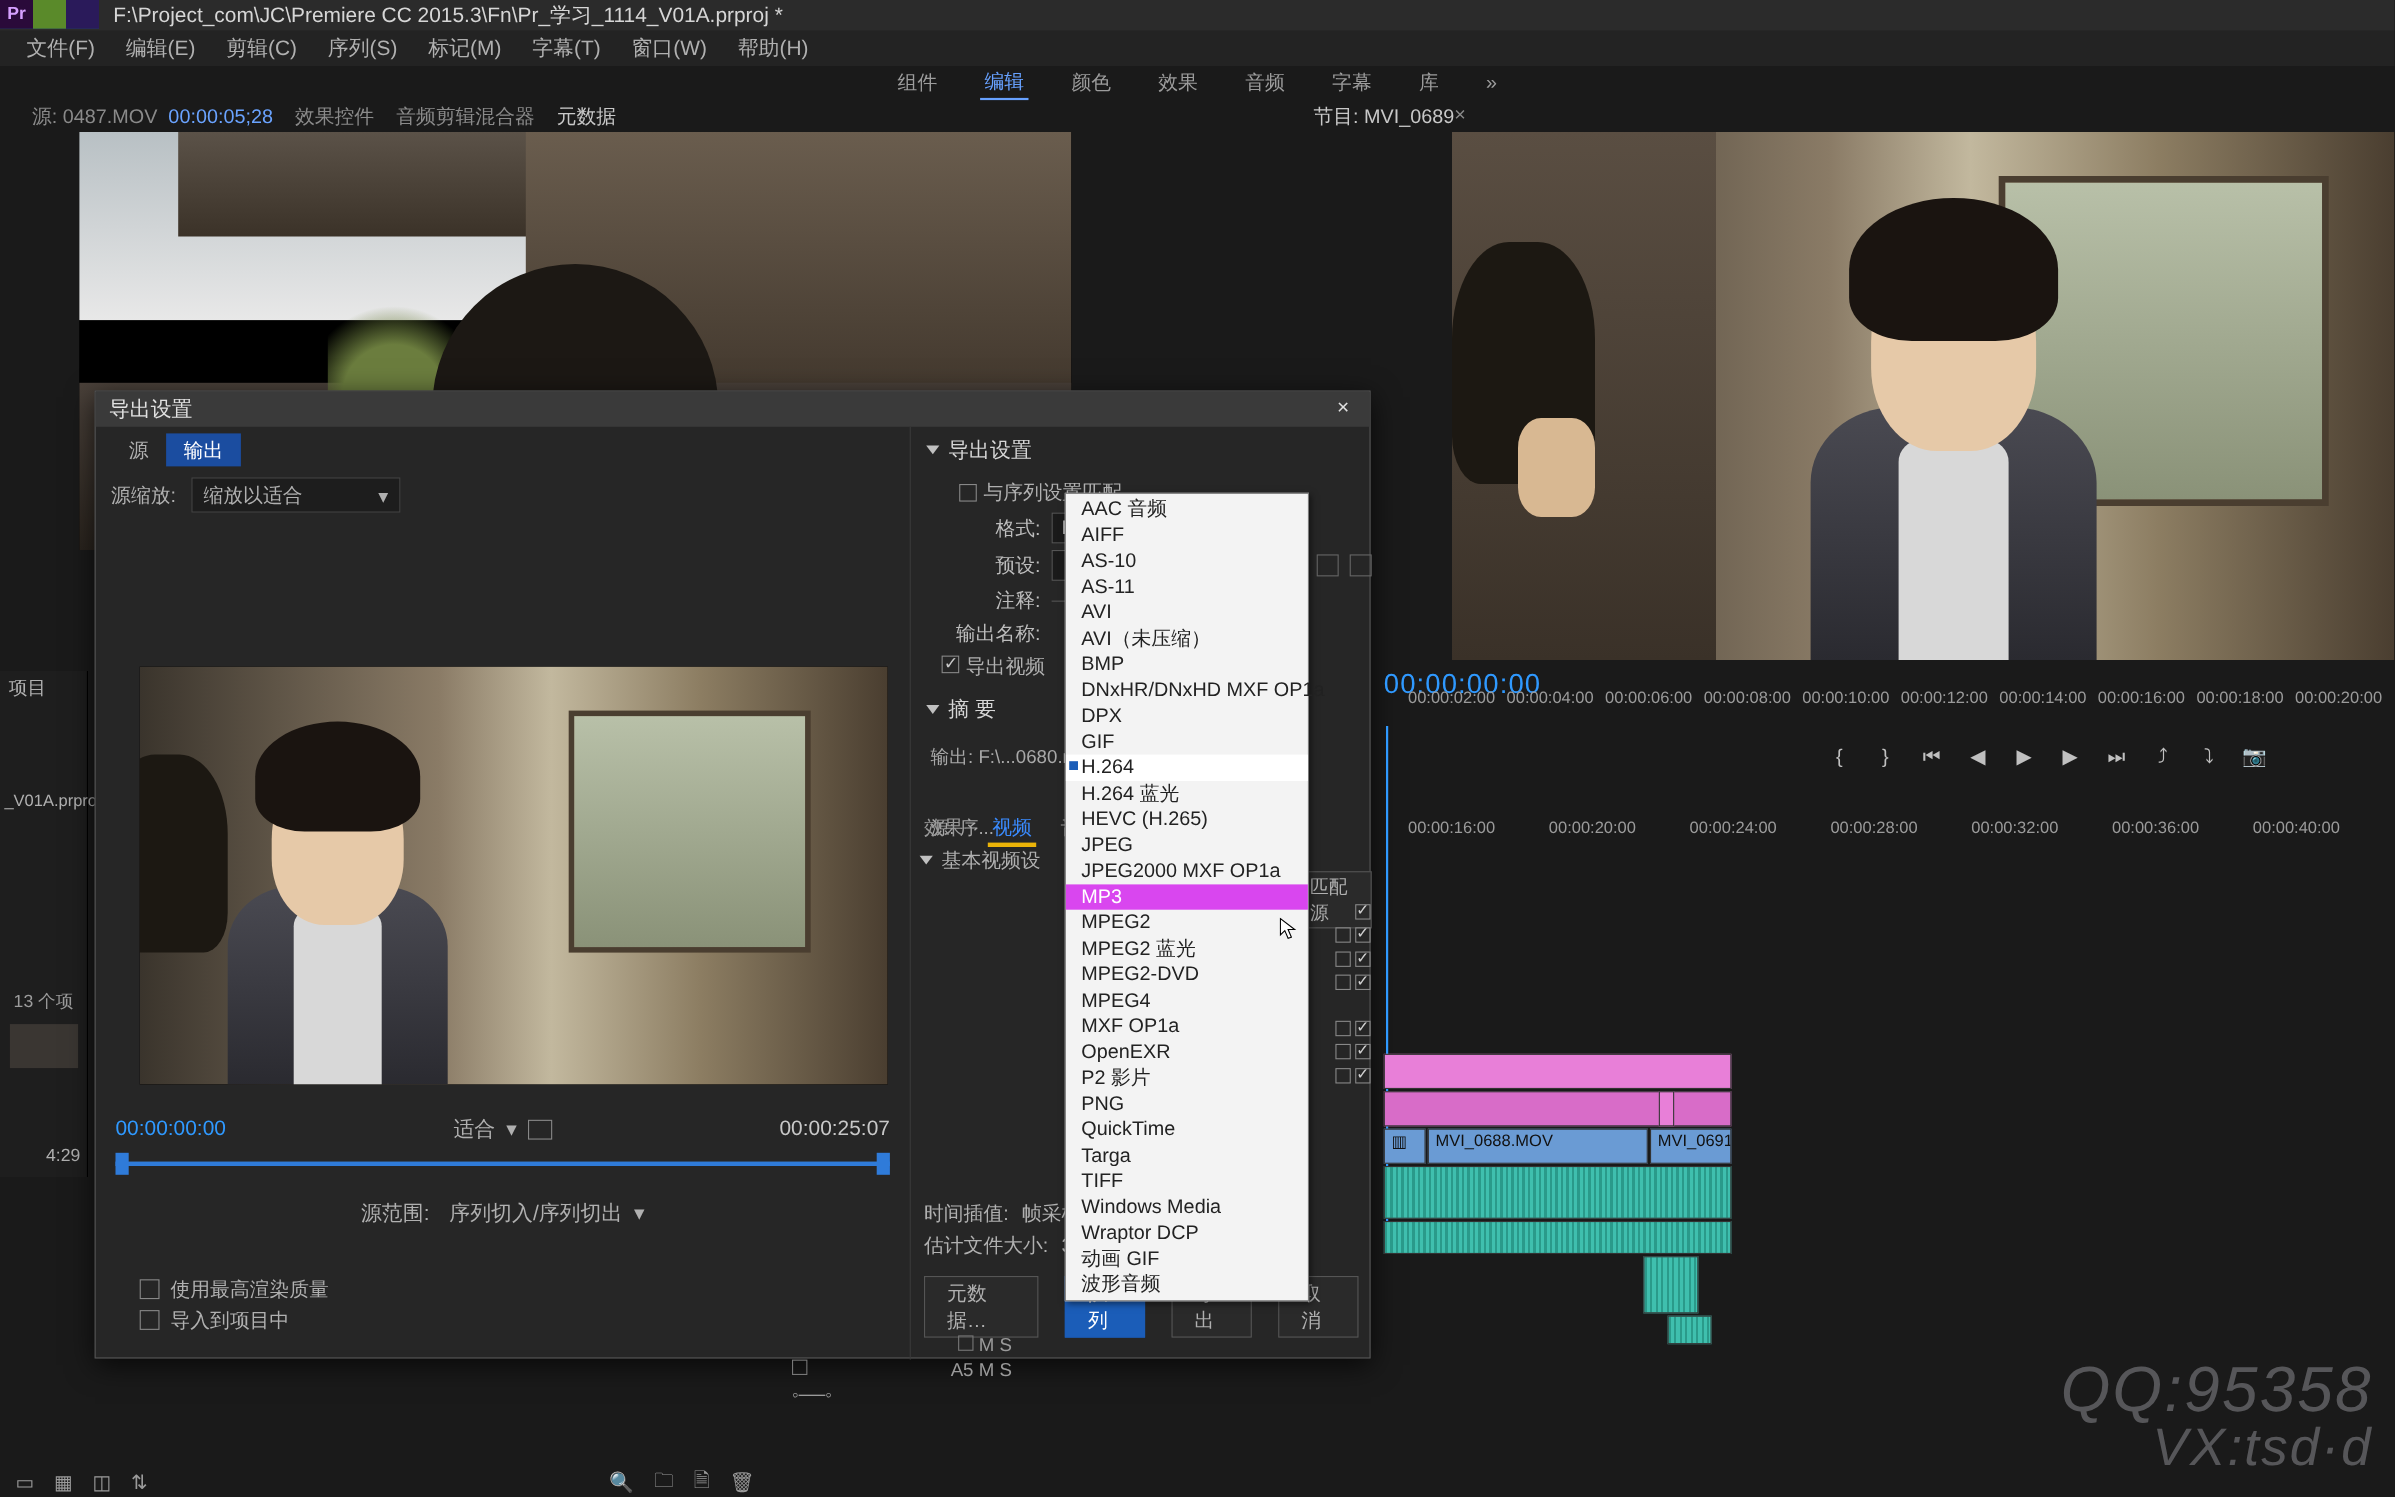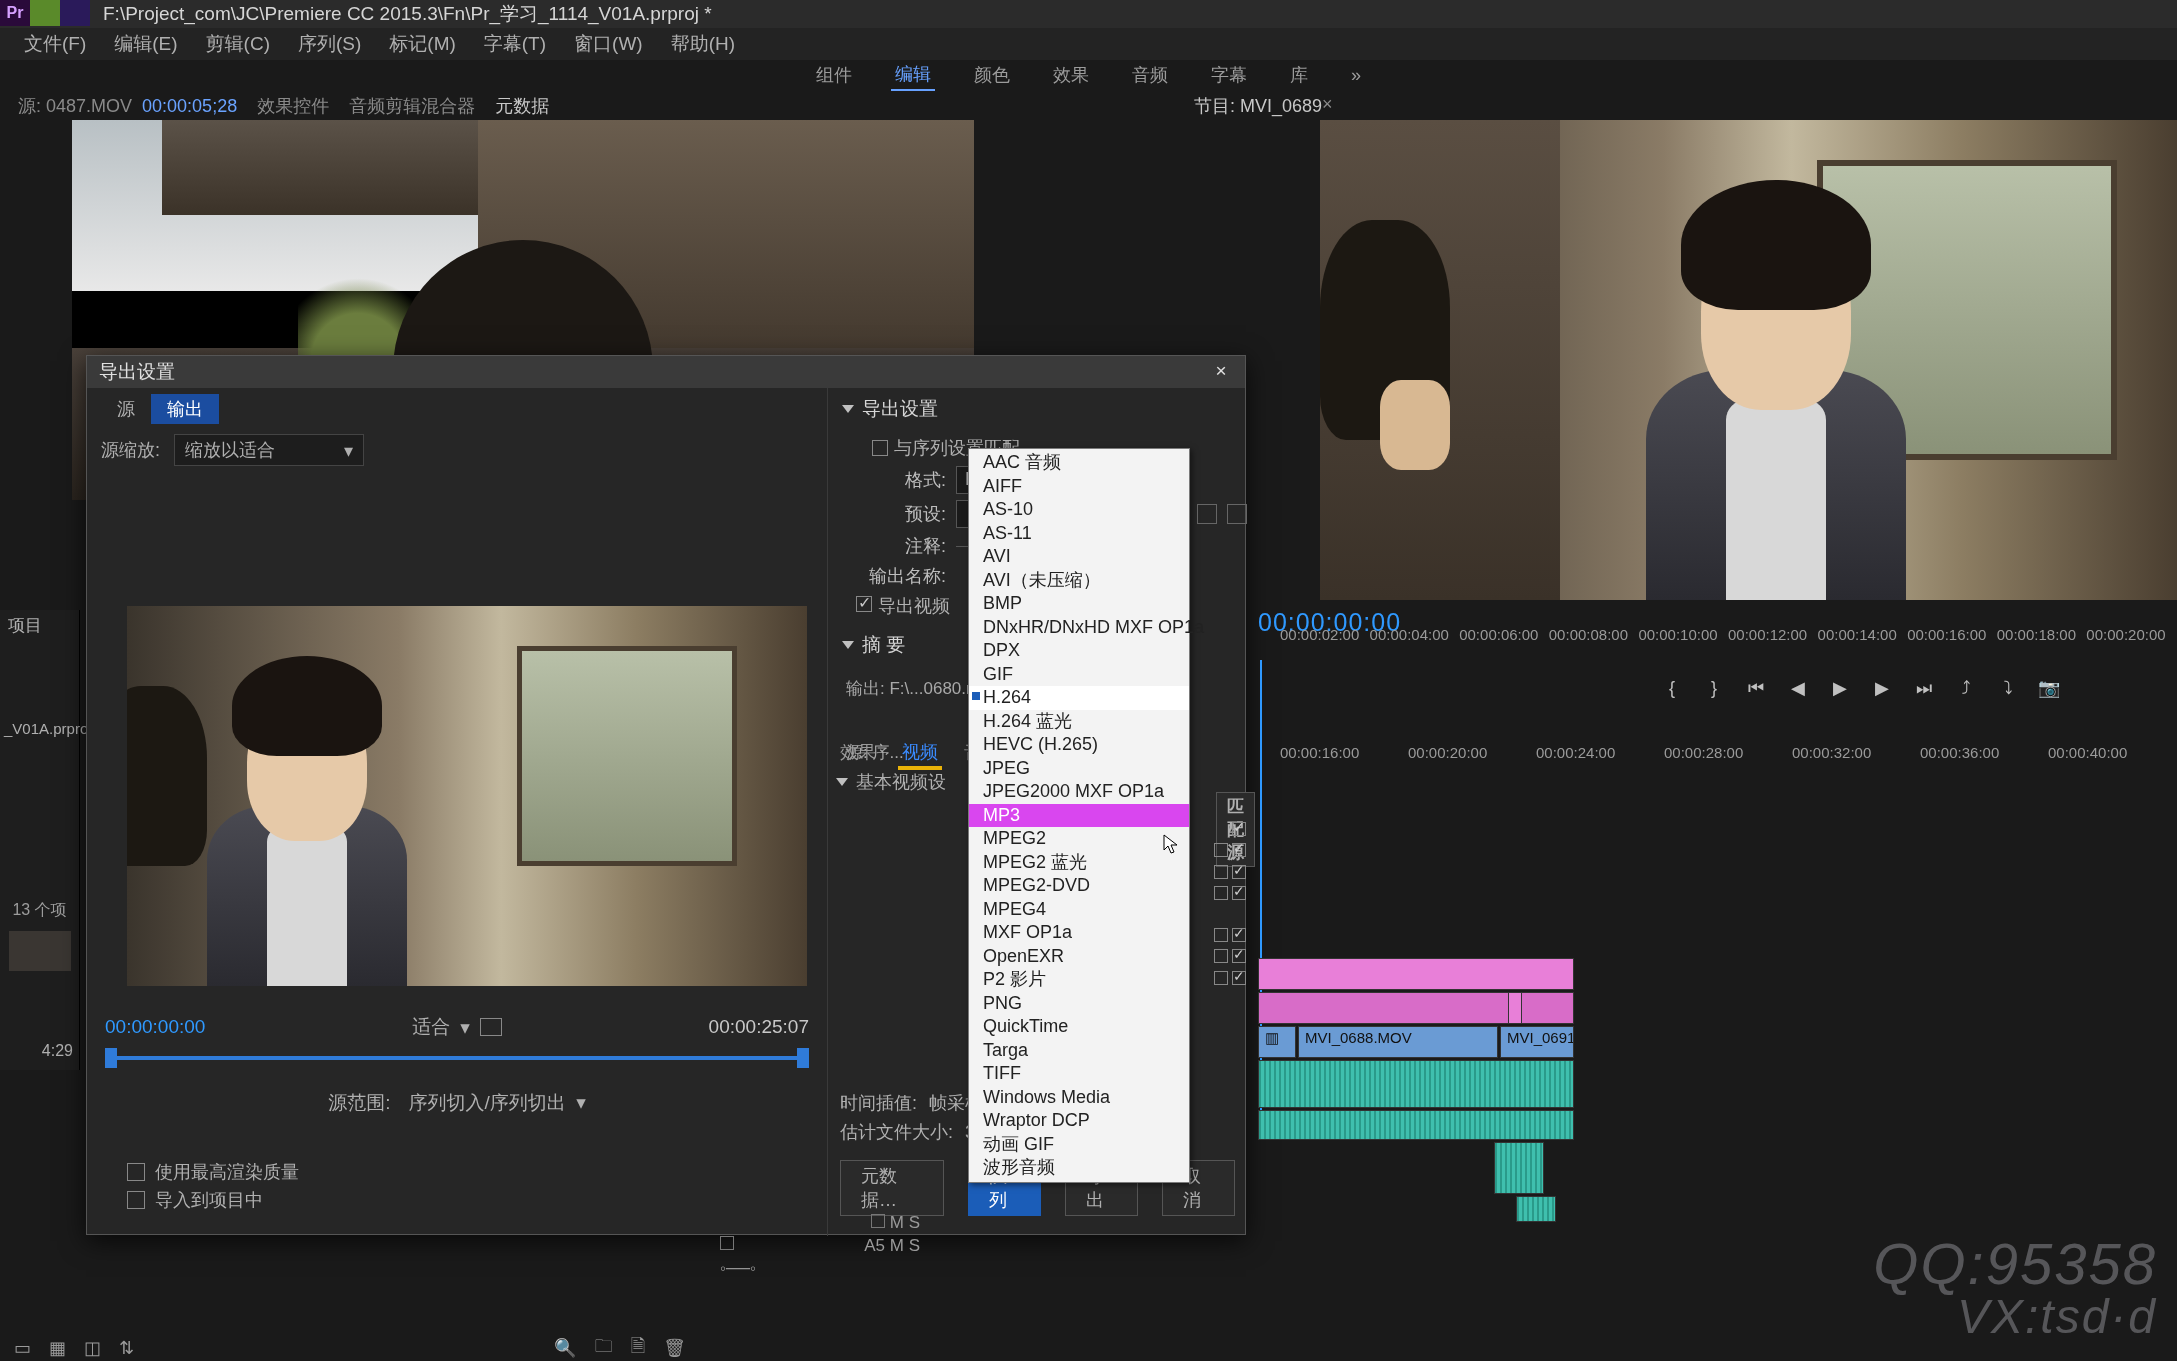--- a/index.html
+++ b/index.html
@@ -14,21 +14,21 @@
 
 .menubar { position:absolute; top:28px; left:0; right:0; height:32px; background:#232323; display:flex; align-items:center; padding:0 10px; font-size:19px; }
 .menubar span { padding:4px 14px; cursor:default; }
 
 
 .workspace-tabs { position:absolute; top:60px; left:0; right:0; height:30px; display:flex; justify-content:center; gap:35px; align-items:center; font-size:18px; color:#9c9c9c;}
 .workspace-tabs span { cursor:default; padding:3px 4px; }
 .workspace-tabs span.active { color:#67a1ff; border-bottom:2px solid #67a1ff;}
 
 
-.panel-tabs-left  { position:absolute; top:90px; left:4px; height:28px; display:flex; gap:20px; padding:4px 14px; font-size:18px; color:#8a8a8a;}
+.panel-tabs-left  { position:absolute; top:90px; left:15px; height:28px; display:flex; gap:20px; padding:4px 14px; font-size:18px; color:#8a8a8a;}
 .panel-tabs-left span.active { color:#c8c8c8;}
 .panel-tabs-right { position:absolute; top:90px; left:1180px; height:28px; display:flex; padding:4px 14px; font-size:18px; color:#8a8a8a;}
 .panel-tabs-right span.active { color:#c8c8c8;}
 
 
 .source-monitor { position:absolute; top:120px; left:72px; width:902px; height:380px; background:#000; overflow:hidden;}
 .source-monitor .scene { width:100%; height:100%; display:flex; }
 .sky  { position:absolute; top:0; left:0; width:55%; height:45%; background:linear-gradient(#b8c0c4,#e8e8e8);}
 .bldg { position:absolute; top:0; right:0; width:55%; height:70%; background:linear-gradient(#6a5d4e,#3e342a);}
 .roof { position:absolute; top:0; left:10%; width:50%; height:25%; background:linear-gradient(#5b5248,#3b3228);}
@@ -131,21 +131,21 @@
 .format-popup .opt.checked::before{content:"";position:absolute;left:3px;top:6px;width:8px;height:8px;background:#1b5db8;}
 .format-popup .opt.highlight{background:#d946ef;color:#fff;}
 .cursor{position:absolute;top:446px;left:335px;width:16px;height:22px;z-index:60;}
 .cursor svg{width:100%;height:100%;}
 
 
 .rp-checks{position:absolute;top:430px;left:380px;width:38px;}
 .rp-checks .row{height:21.5px;display:flex;justify-content:flex-end;align-items:center;gap:4px;}
 .rp-checks .cbx{width:14px;height:14px;border:1px solid #888;position:relative;}
 .rp-checks .cbx.on::after{content:"✓";position:absolute;top:-4px;left:0;font-size:14px;color:#d0d0d0;}
-.match-btn{position:absolute;top:404px;left:388px;padding:2px 10px;font-size:17px;border:1px solid #555;background:#2a2a2a;font-weight:bold;}
+.match-btn{position:absolute;top:404px;left:352px;padding:2px 10px;font-size:17px;border:1px solid #555;background:#2a2a2a;}
 .tab-row-r{position:absolute;top:350px;left:8px;display:flex;gap:18px;font-size:18px;}
 .tab-row-r span{padding:2px 4px;color:#9a9a9a;}
 .tab-row-r span.active{color:#3a8bff;border-bottom:4px solid #eab308;}
 .section-hdr{position:absolute;top:382px;left:8px;font-size:18px;display:flex;align-items:center;gap:8px;}
 
 
 .timeline{position:absolute;top:608px;left:1240px;width:936px;height:740px;}
 .timeline .tc{position:absolute;top:0;left:18px;font-size:25px;color:#2f99ff;letter-spacing:1px;}
 .timeline .tc-playhead{position:absolute;top:52px;left:20px;width:2px;height:450px;background:#2f99ff;}
 .timeline .ruler{position:absolute;top:4px;left:0;right:0;height:20px;display:flex;font-size:15px;color:#9a9a9a;}

